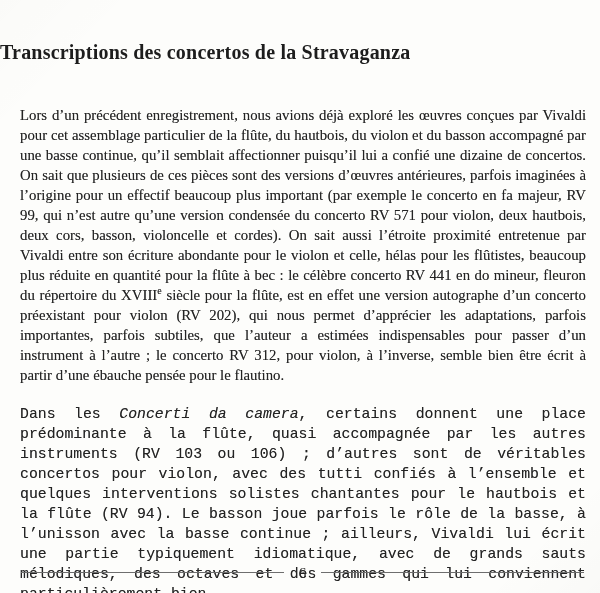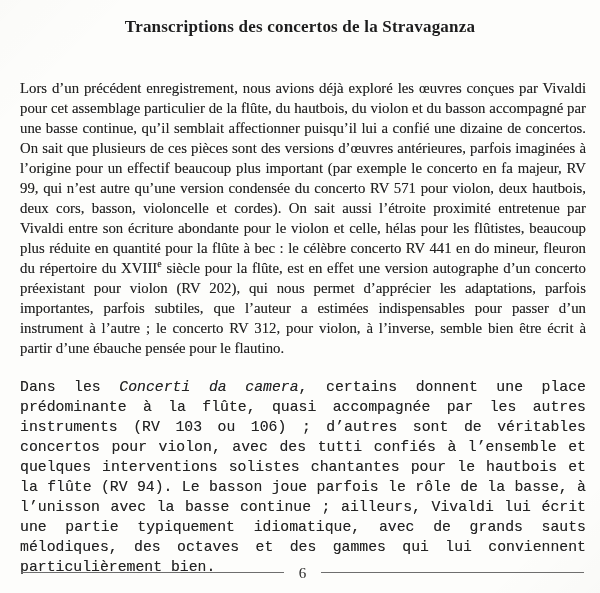--- a/index.html
+++ b/index.html
@@ -17,23 +17,22 @@
     overflow: hidden;
     background:
       linear-gradient(135deg, rgba(0,0,0,0.012) 0%, rgba(0,0,0,0) 12%),
       linear-gradient(315deg, rgba(0,0,0,0.015) 0%, rgba(0,0,0,0) 10%),
       #fdfdfb;
     font-family: "Liberation Serif", "DejaVu Serif", serif;
     color: #232323;
   }
 
   .title {
-    margin-top: 17px;
-    text-align: center;
-    font-size: 17px;
+    margin-top: 41px;
+    font-size: 20px;
     font-weight: bold;
     letter-spacing: 0.2px;
     color: #1d1d1d;
   }
 
   .body-text {
     margin-top: 41px;
     padding: 0 14px 0 20px;
   }
 

